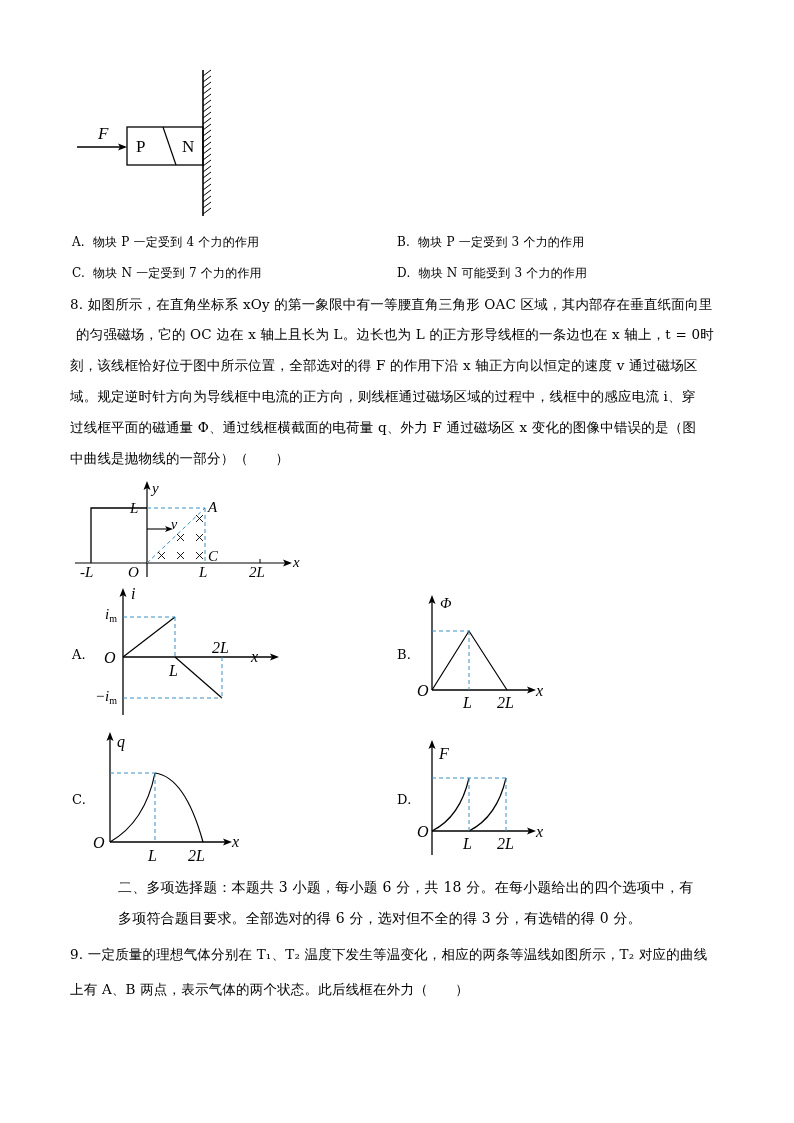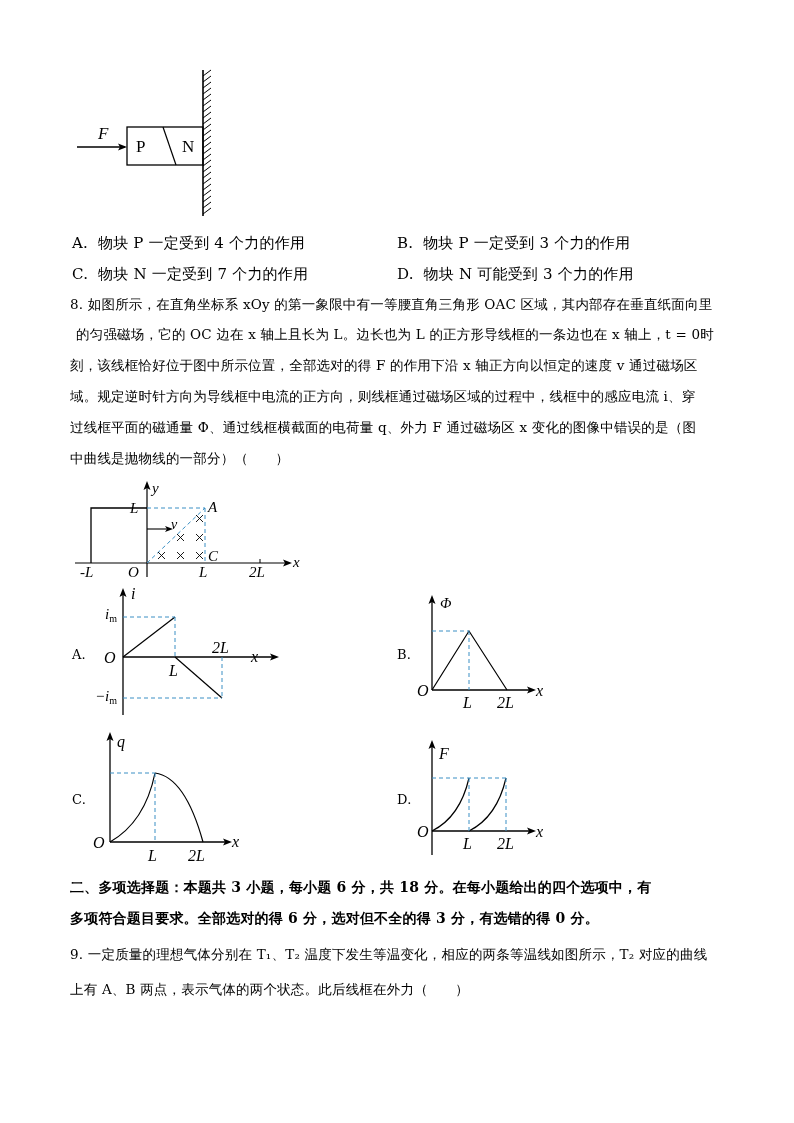--- a/index.html
+++ b/index.html
@@ -1,21 +1,21 @@
 <!DOCTYPE html>
 <html><head>
 <meta charset="utf-8">
 <style>
   html, body { margin:0; padding:0; background:#fff; }
   body { width:794px; height:1123px; position:relative; overflow:hidden;
          font-family:"DejaVu Serif", serif; color:#000; }
   .abs { position:absolute; }
   .txt { font-size:13.5px; line-height:1; white-space:nowrap; letter-spacing:0.2px; }
-  .opt { font-size:15px; }
-  .bold { font-weight:bold; font-size:14px; }
+  .opt { font-size:12px; }
+  .bold { font-weight:normal; font-size:14px;margin-left:48px; }
   svg text { font-family:"Liberation Serif", serif; }
 </style>
 </head>
 <body>
 
 <svg class="abs" style="left:70px;top:68px" width="160" height="155" viewBox="0 0 160 155">
 
   <line x1="133" y1="2" x2="133" y2="148" stroke="#000" stroke-width="1.6"></line>
   <g stroke="#000" stroke-width="1">
     <line x1="133" y1="8" x2="141" y2="2"></line>

